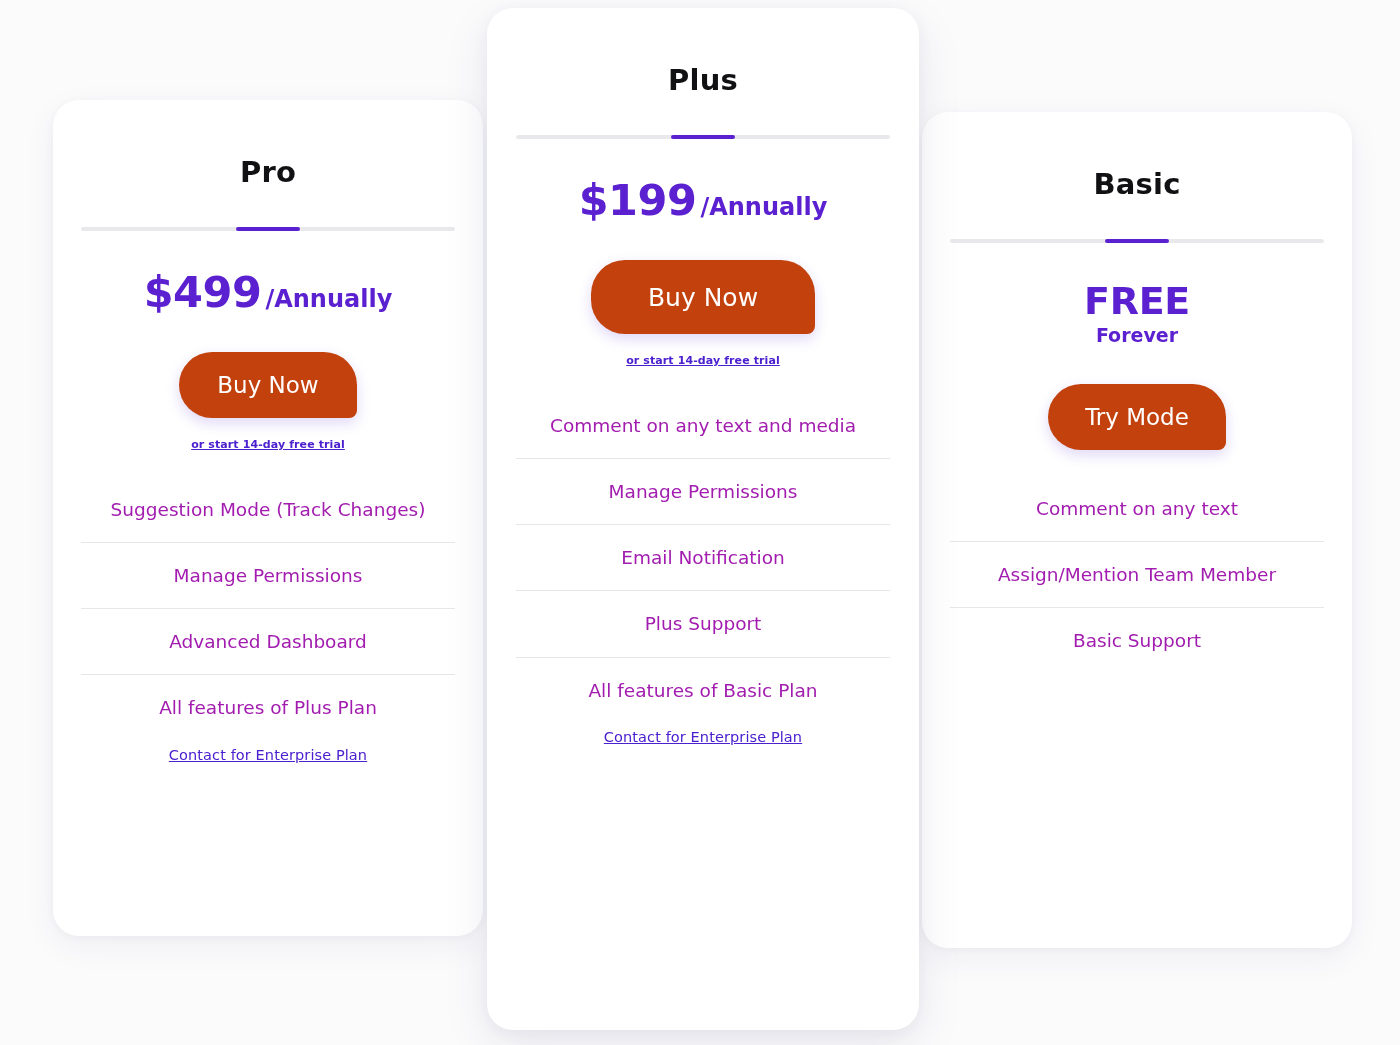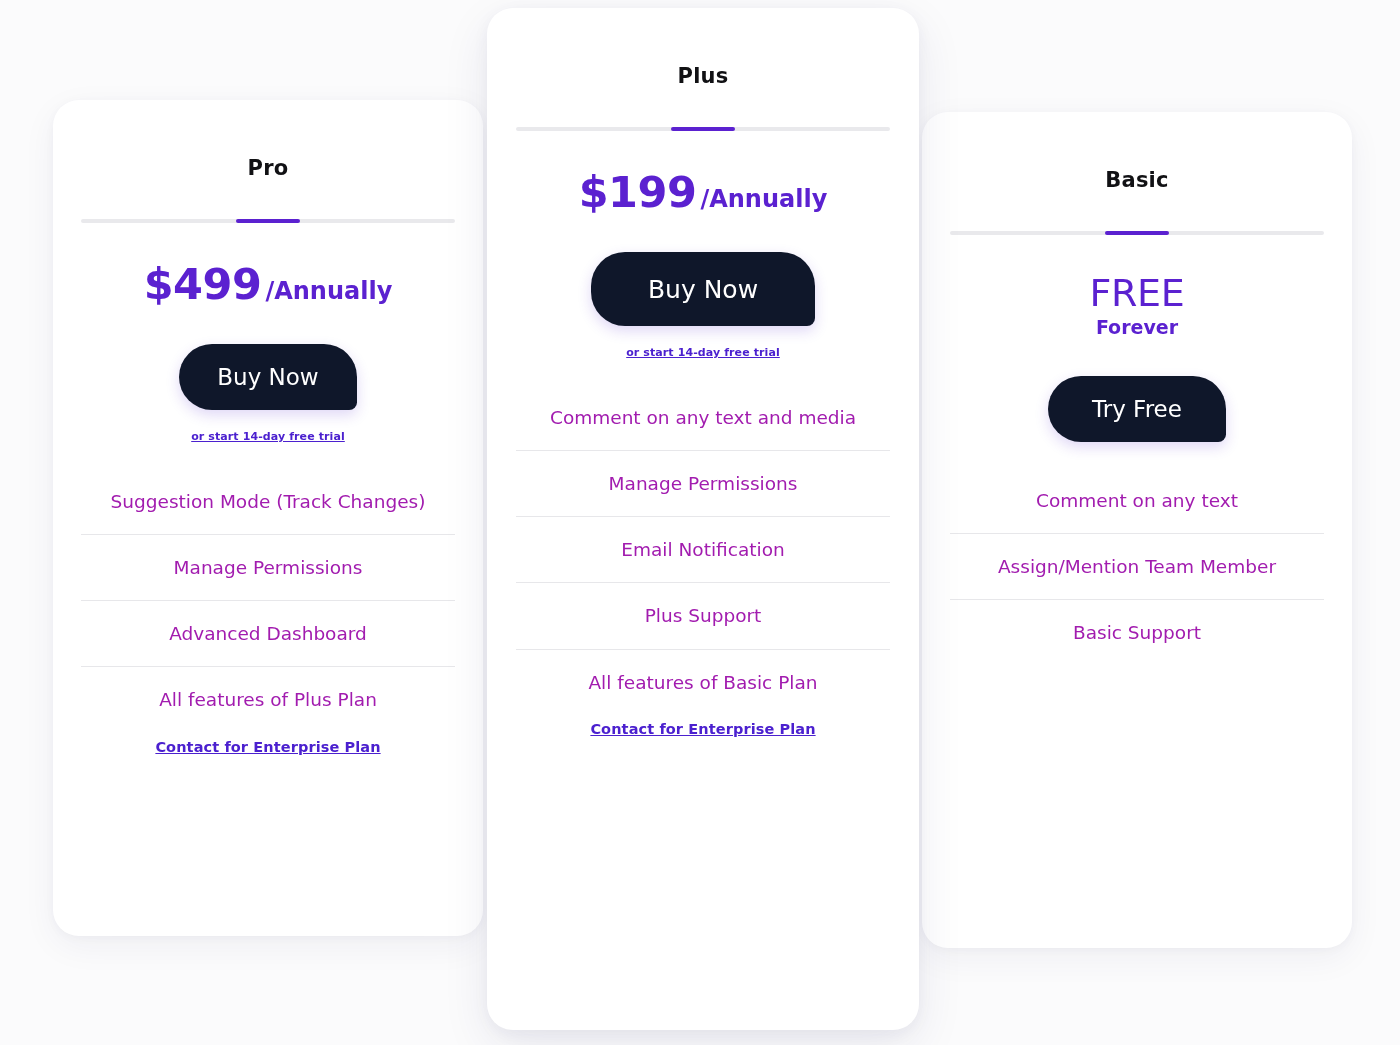--- a/index.html
+++ b/index.html
@@ -62,21 +62,21 @@
     width: 432px;
     height: 1022px;
     box-shadow: 0 16px 48px rgba(40, 30, 90, 0.085),
                 0 4px 16px rgba(40, 30, 90, 0.05);
     z-index: 3;
     padding-top: 58px;
   }
 
   
   .plan-title {
-    font-size: 21px;
+    font-size: 29px;
     font-weight: 700;
     color: #111114;
     letter-spacing: 0.2px;
     line-height: 1;
     text-align: center;
   }
 
   
   .title-rule {
     position: relative;
@@ -121,35 +121,35 @@
 
   
   .free-block {
     margin-top: 38px;
     text-align: center;
     color: #5b21d0;
     line-height: 1.08;
   }
   .free-main {
     font-size: 38px;
-    font-weight: 400;
+    font-weight: 700;
     letter-spacing: -0.3px;
     display: block;
   }
   .free-sub {
     font-size: 19px;
     font-weight: 700;
     display: block;
     margin-top: 3px;
   }
 
   
   .cta {
     margin-top: 38px;
-    background: #0f172a;
+    background: #c2410c;
     color: #ffffff;
     border: none;
     font-family: "DejaVu Sans", sans-serif;
     font-size: 23px;
     font-weight: 400;
     cursor: pointer;
     padding: 0 36px;
     height: 66px;
     min-width: 178px;
     border-radius: 34px 34px 8px 34px;
@@ -186,21 +186,21 @@
     line-height: 1.25;
   }
   .feature:last-child {
     border-bottom: none;
   }
 
   
   .enterprise-link {
     margin-top: 6px;
     font-size: 14.5px;
-    font-weight: 700;
+    font-weight: 400;
     color: #4b20cf;
     text-decoration: underline;
     cursor: pointer;
     text-align: center;
     letter-spacing: 0.1px;
   }
 </style>
 </head>
 <body>
 
@@ -233,21 +233,21 @@
   <section class="card card-basic">
     <h2 class="plan-title">Basic</h2>
 
     <div class="title-rule"></div>
 
     <div class="free-block">
       <span class="free-main">FREE</span>
       <span class="free-sub">Forever</span>
     </div>
 
-    <button class="cta">Try Free</button>
+    <button class="cta">Try Mode</button>
 
     <ul class="features">
       <li class="feature">Comment on any text</li>
       <li class="feature">Assign/Mention Team Member</li>
       <li class="feature">Basic Support</li>
     </ul>
   </section>
 
   <section class="card card-plus">
     <h2 class="plan-title">Plus</h2>

